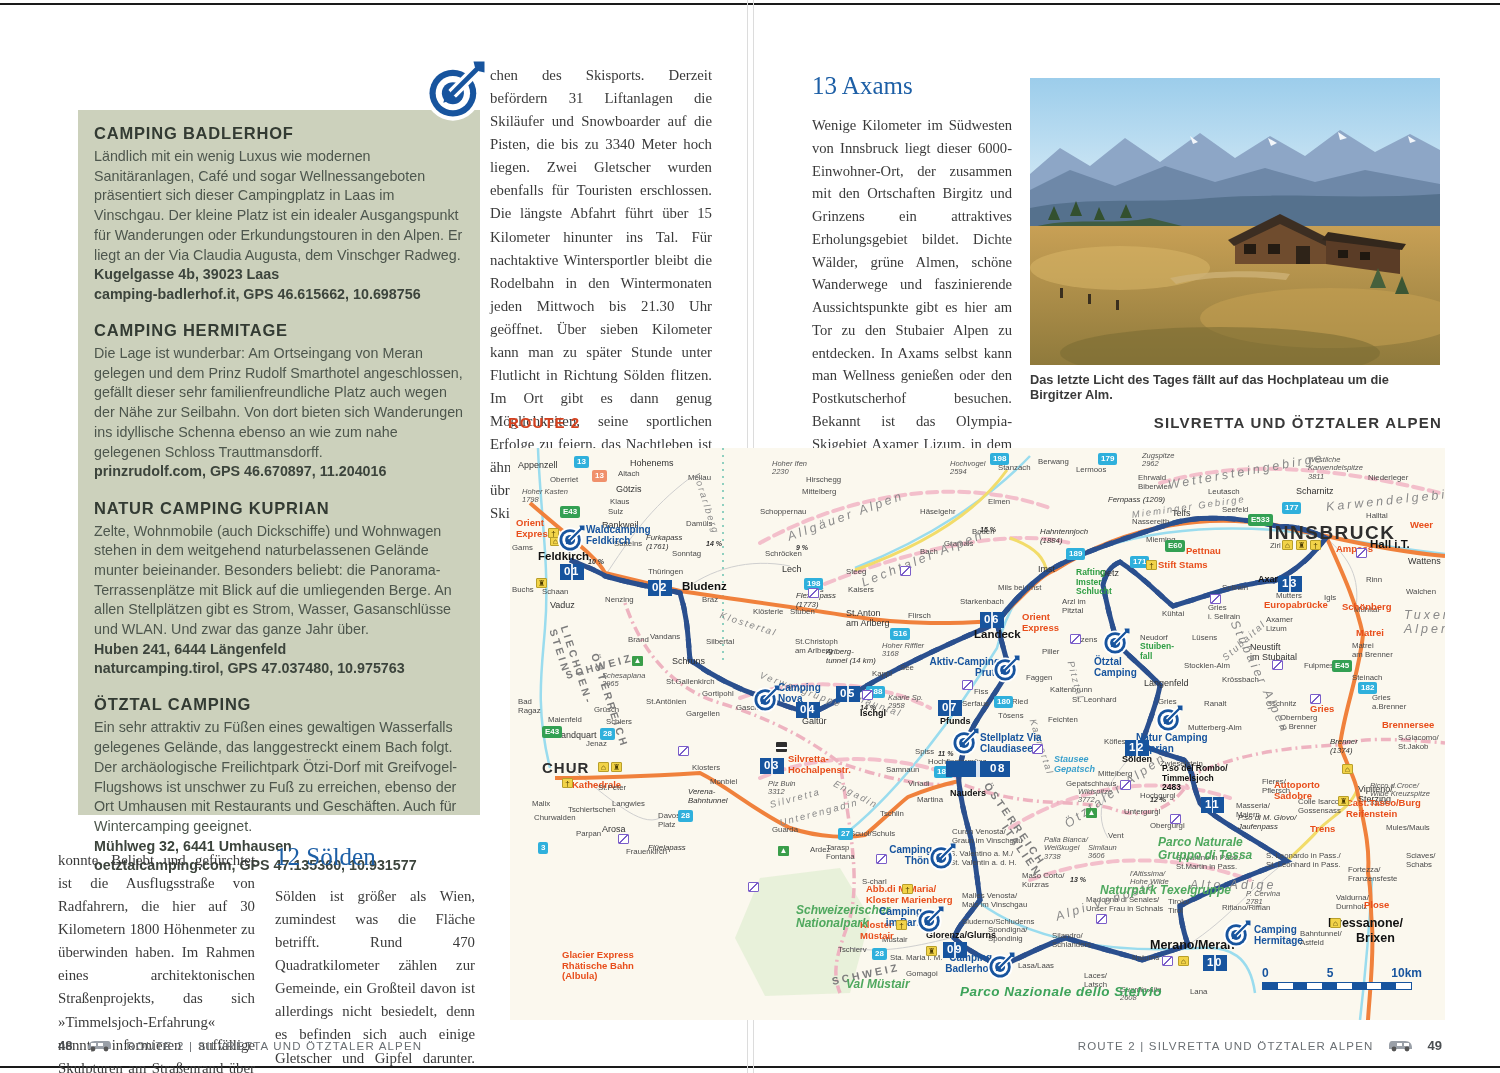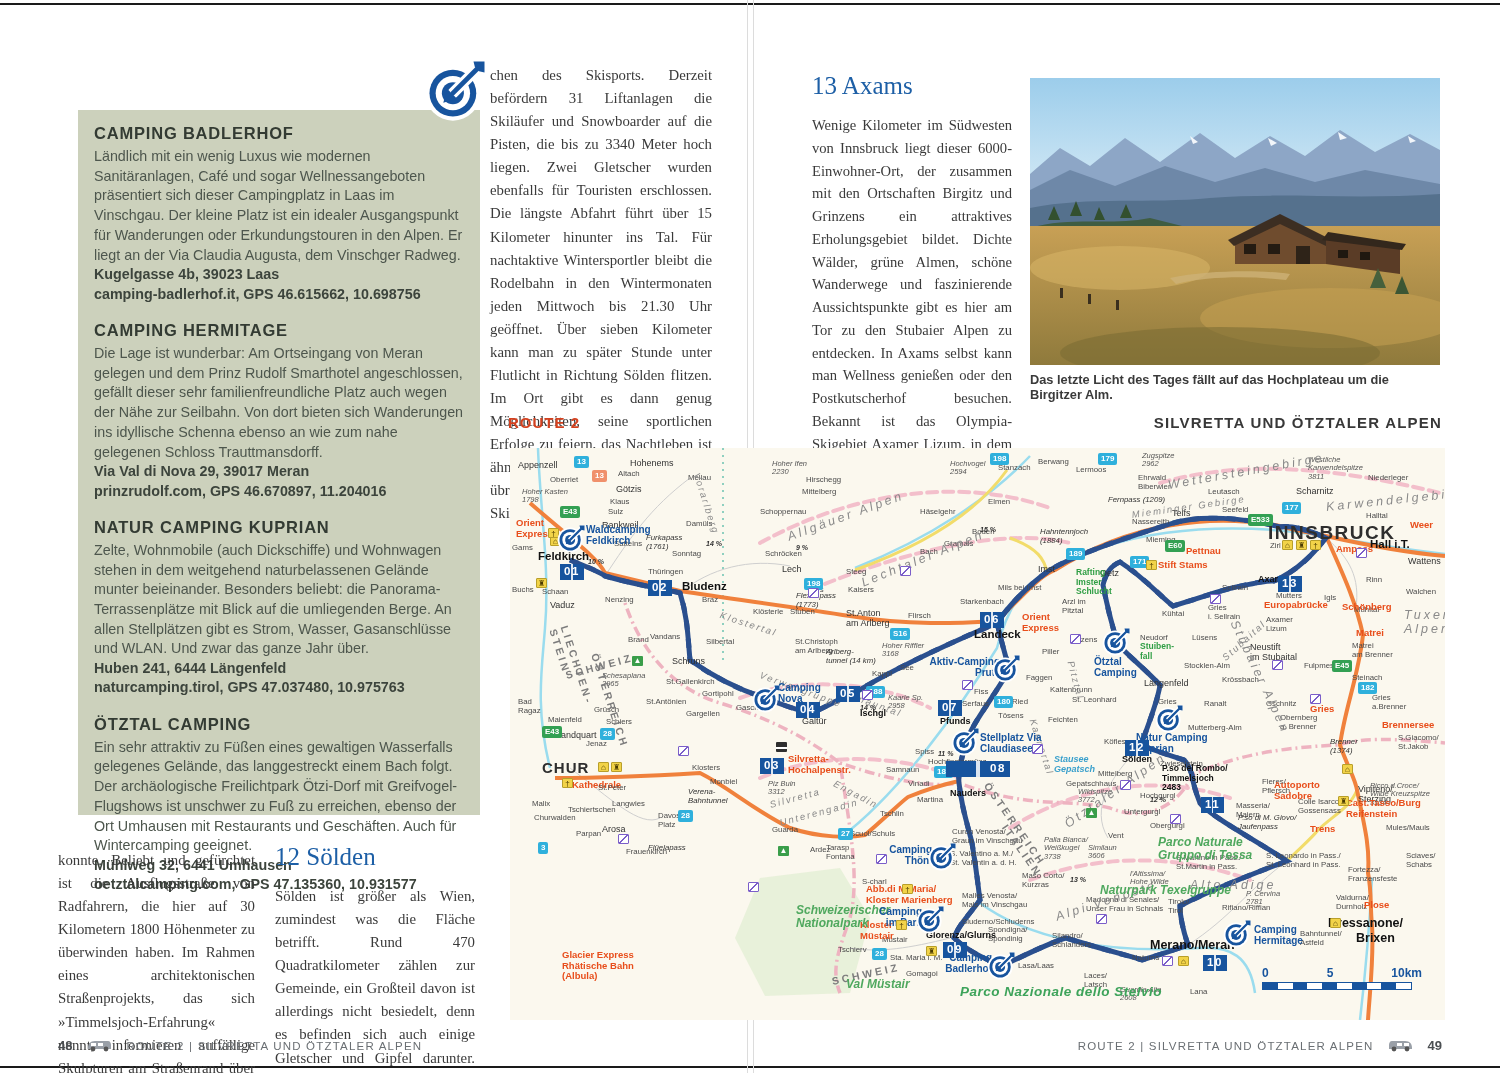--- a/index.html
+++ b/index.html
@@ -108,21 +108,20 @@
   <div class="camp-entry">
     <h3 class="camp-title">CAMPING BADLERHOF</h3>
     <div class="camp-body">Ländlich mit ein wenig Luxus wie modernen Sanitäranlagen, Café und sogar Wellnessangeboten präsentiert sich dieser Campingplatz in Laas im Vinschgau. Der kleine Platz ist ein idealer Ausgangspunkt für Wanderungen oder Erkundungstouren in den Alpen. Er liegt an der Via Claudia Augusta, dem Vinschger Radweg.</div>
     <div class="camp-addr">Kugelgasse 4b, 39023 Laas</div>
     <div class="camp-web">camping-badlerhof.it, GPS 46.615662, 10.698756</div>
   </div>
 
   <div class="camp-entry">
     <h3 class="camp-title">CAMPING HERMITAGE</h3>
     <div class="camp-body">Die Lage ist wunderbar: Am Ortseingang von Meran gelegen und dem Prinz Rudolf Smarthotel angeschlossen, gefällt dieser sehr familienfreundliche Platz auch wegen der Nähe zur Seilbahn. Von dort bieten sich Wanderungen ins idyllische Schenna ebenso an wie zum nahe gelegenen Schloss Trauttmansdorff.</div>
-    <div class="camp-addr">Via Val di Nova 29, 39017 Meran</div>
     <div class="camp-web">prinzrudolf.com, GPS 46.670897, 11.204016</div>
   </div>
 
   <div class="camp-entry">
     <h3 class="camp-title">NATUR CAMPING KUPRIAN</h3>
     <div class="camp-body">Zelte, Wohnmobile (auch Dickschiffe) und Wohnwagen stehen in dem weitgehend naturbelassenen Gelände munter beieinander. Besonders beliebt: die Panorama-Terrassenplätze mit Blick auf die umliegenden Berge. An allen Stellplätzen gibt es Strom, Wasser, Gasanschlüsse und WLAN. Und zwar das ganze Jahr über.</div>
     <div class="camp-addr">Huben 241, 6444 Längenfeld</div>
     <div class="camp-web">naturcamping.tirol, GPS 47.037480, 10.975763</div>
   </div>
 

